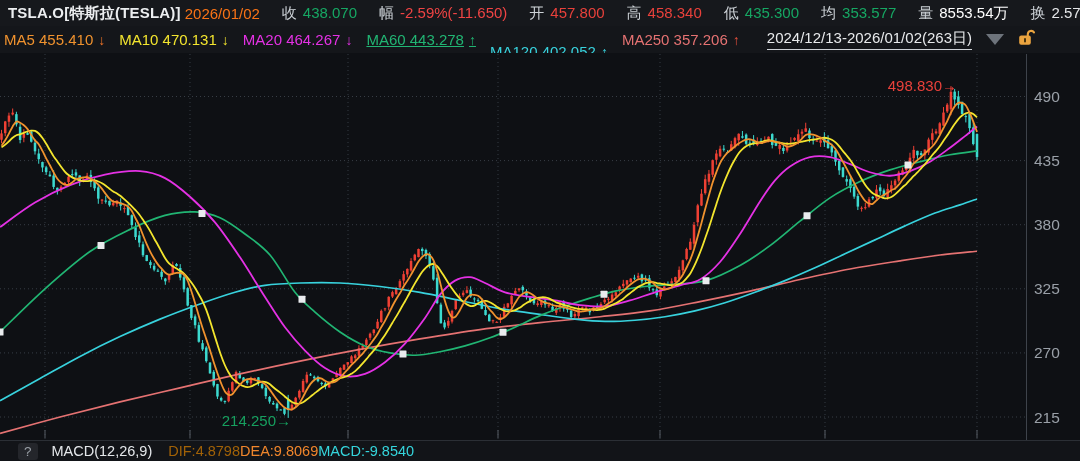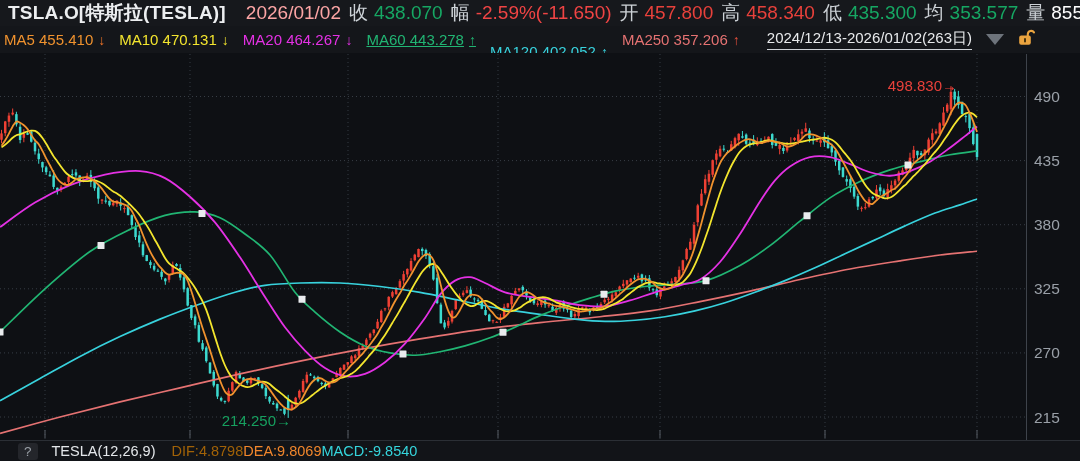--- a/index.html
+++ b/index.html
@@ -1,25 +1,25 @@
 <!DOCTYPE html>
 <html><head>
 <meta charset="utf-8">
 <style>
   html,body{margin:0;padding:0;background:#0b0d11;}
   body{width:1080px;height:461px;overflow:hidden;font-family:"Liberation Sans",sans-serif;}
   .app{position:relative;width:1080px;height:461px;background:#0e1014;overflow:hidden;}
   #chart{position:absolute;left:0;top:0;}
   .bar{position:absolute;left:0;width:1080px;display:flex;align-items:center;white-space:nowrap;overflow:hidden;box-sizing:border-box;}
-  .row1{top:0;height:26px;background:#16181c;padding-left:8px;font-size:19px;}
+  .row1{top:0;height:26px;background:#16181c;padding-left:8px;font-size:15px;}
   .row2{top:26px;height:27px;background:#14161a;padding-left:4px;padding-right:44px;font-size:15px;}
   .macd-row{top:441px;height:20px;background:#121418;padding-left:18px;font-size:14.5px;}
   .sym{font-weight:700;color:#eceef0;letter-spacing:.2px;}
-  .qdate{color:#fca5a5;margin-left:20px;}
-  .qf{margin-left:8px;}
+  .qdate{color:#f97316;margin-left:4px;}
+  .qf{margin-left:22px;}
   .qf .lab{color:#cdd2d7;margin-right:6px;}
   .ma-item{margin-right:14px;display:inline-flex;align-items:center;}
   .ma-item .arr{margin-left:5px;font-size:14px;}
   .drange{margin-left:auto;color:#e8eaec;border-bottom:1px solid #cfd3d8;padding-bottom:1px;cursor:pointer;}
   .tri{width:0;height:0;border-left:9px solid transparent;border-right:9px solid transparent;border-top:11px solid #6d737b;margin-left:14px;cursor:pointer;}
   .lock{margin-left:12px;display:inline-block;cursor:pointer;}
   .help{color:#9aa0a7;background:#24262b;border-radius:3px;padding:0 6px;line-height:17px;font-size:13.5px;}
   .macd-title{color:#e4e7ea;margin-left:14px;}
   .macd-vals{margin-left:16px;}
 </style>
@@ -645,19 +645,19 @@
       <svg width="20" height="20" viewBox="0 0 20 20">
         <path d="M11.8 8 V6.2 A3.4 3.4 0 0 1 18 4.4" fill="none" stroke="#eba43f" stroke-width="2.1" stroke-linecap="round"></path>
         <rect x="3.2" y="7.6" width="11.6" height="9.2" rx="2" fill="#eba43f"></rect>
         <rect x="8" y="10" width="2" height="4.4" rx="1" fill="#4a350f"></rect>
       </svg>
     </span>
   </div>
 
   <div class="bar macd-row">
     <span class="help">?</span>
-    <span class="macd-title">TESLA(12,26,9)</span>
+    <span class="macd-title">MACD(12,26,9)</span>
     <span class="macd-vals" style="color:#a16207">DIF:4.8798</span>
     <span style="color:#f0862c">DEA:9.8069</span>
     <span style="color:#35d5dc">MACD:-9.8540</span>
   </div>
 
 </div>
 
 </body></html>

